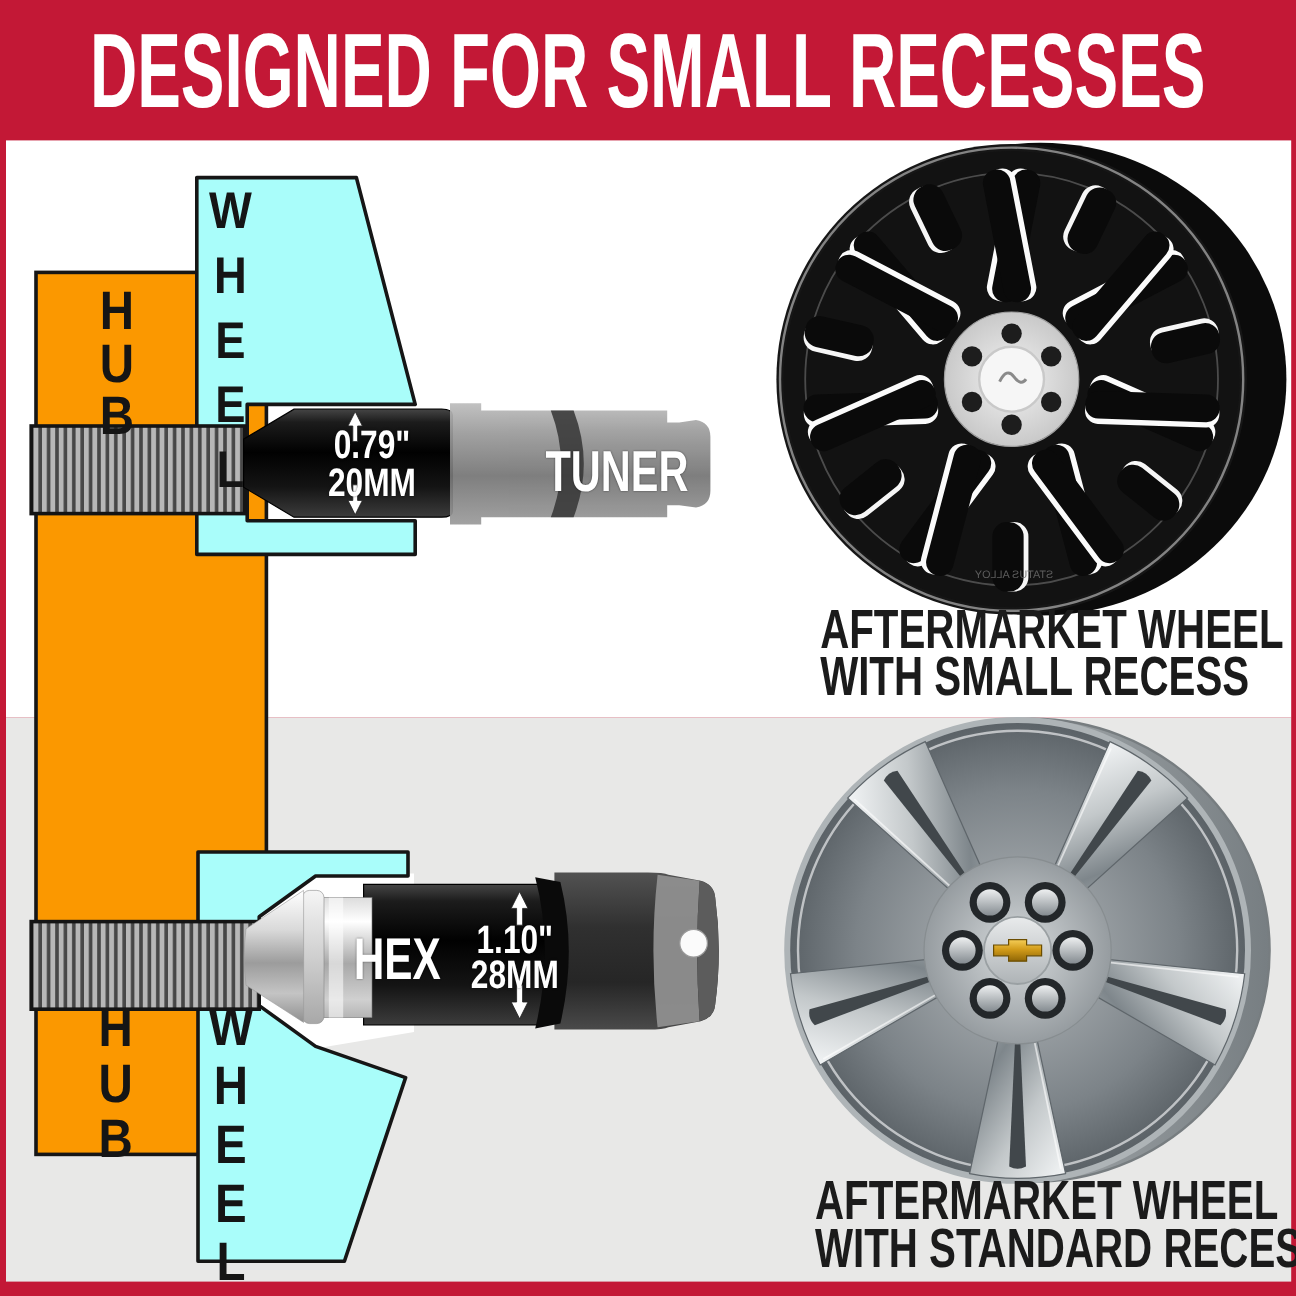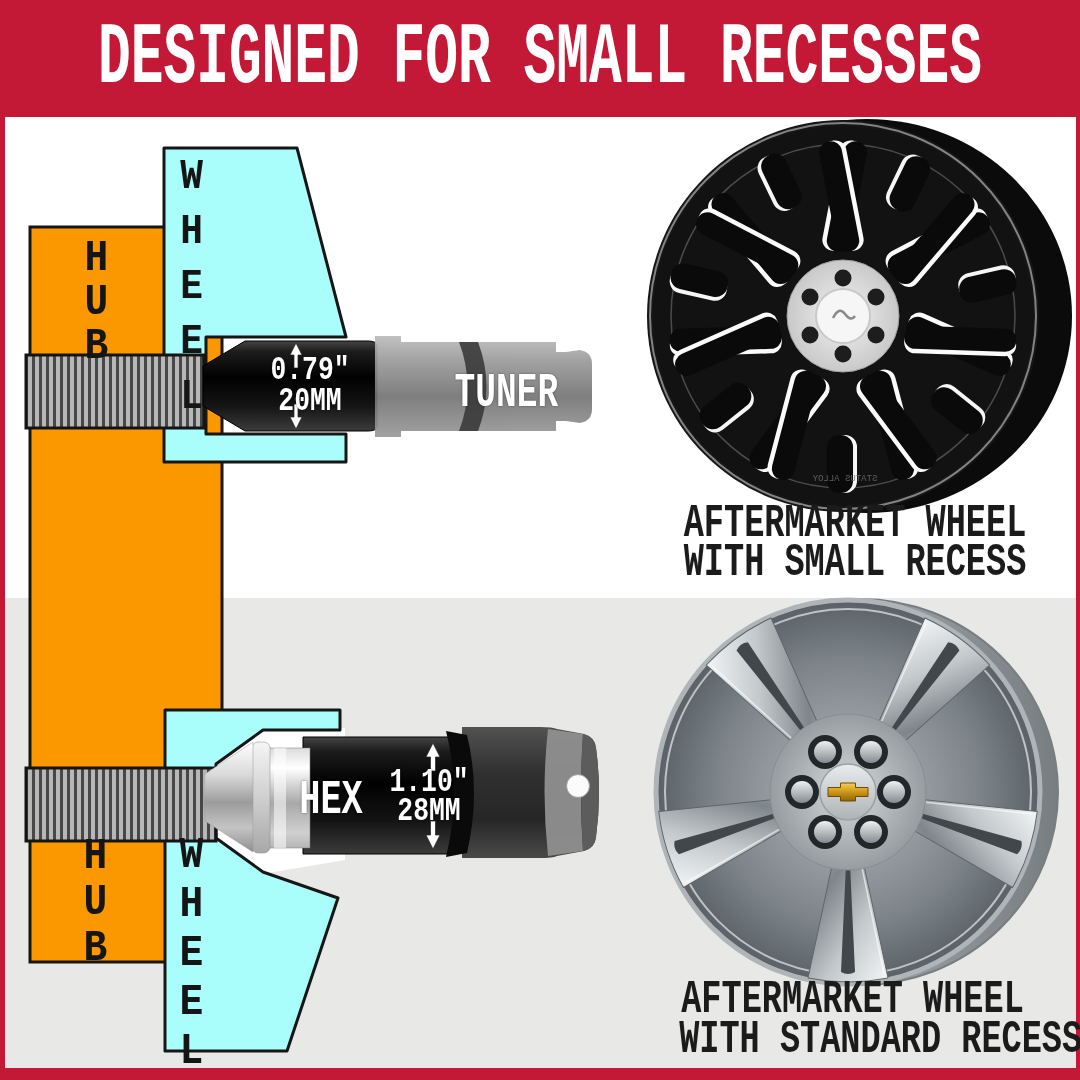--- a/index.html
+++ b/index.html
@@ -1,19 +1,19 @@
 <!DOCTYPE html>
 <html style="--red: #C31836; --orange: #FB9800; --cyan: #A9FDFA; --gray: #E8E8E7; --ink: #1B1B1B; --white: #FFFFFF;"><head>
 <meta charset="utf-8">
 <style>
   html,body{margin:0;padding:0;background:#444;}
   .canvas{
     position:relative;width:1080px;height:1080px;overflow:hidden;
     background:var(--red,#C31836);
-    font-family:Liberation Mono, monospace;
+    font-family:Liberation Sans, sans-serif;
   }
   .sec{position:absolute;left:5px;right:4px;}
   .sec-top{top:117px;height:481px;background:var(--white,#fff);}
   .sec-bottom{top:598px;bottom:12px;background:var(--gray,#E8E8E7);}
   .header{position:absolute;top:0;left:0;width:100%;height:117px;
     display:flex;align-items:center;justify-content:center;z-index:4;}
   .header h1{
     margin:0;color:var(--white,#fff);font-size:88px;font-weight:bold;
     letter-spacing:0px;white-space:nowrap;transform:scaleX(.62);transform-origin:center center;}
   svg.diagram{position:absolute;top:0;left:0;z-index:1;}

